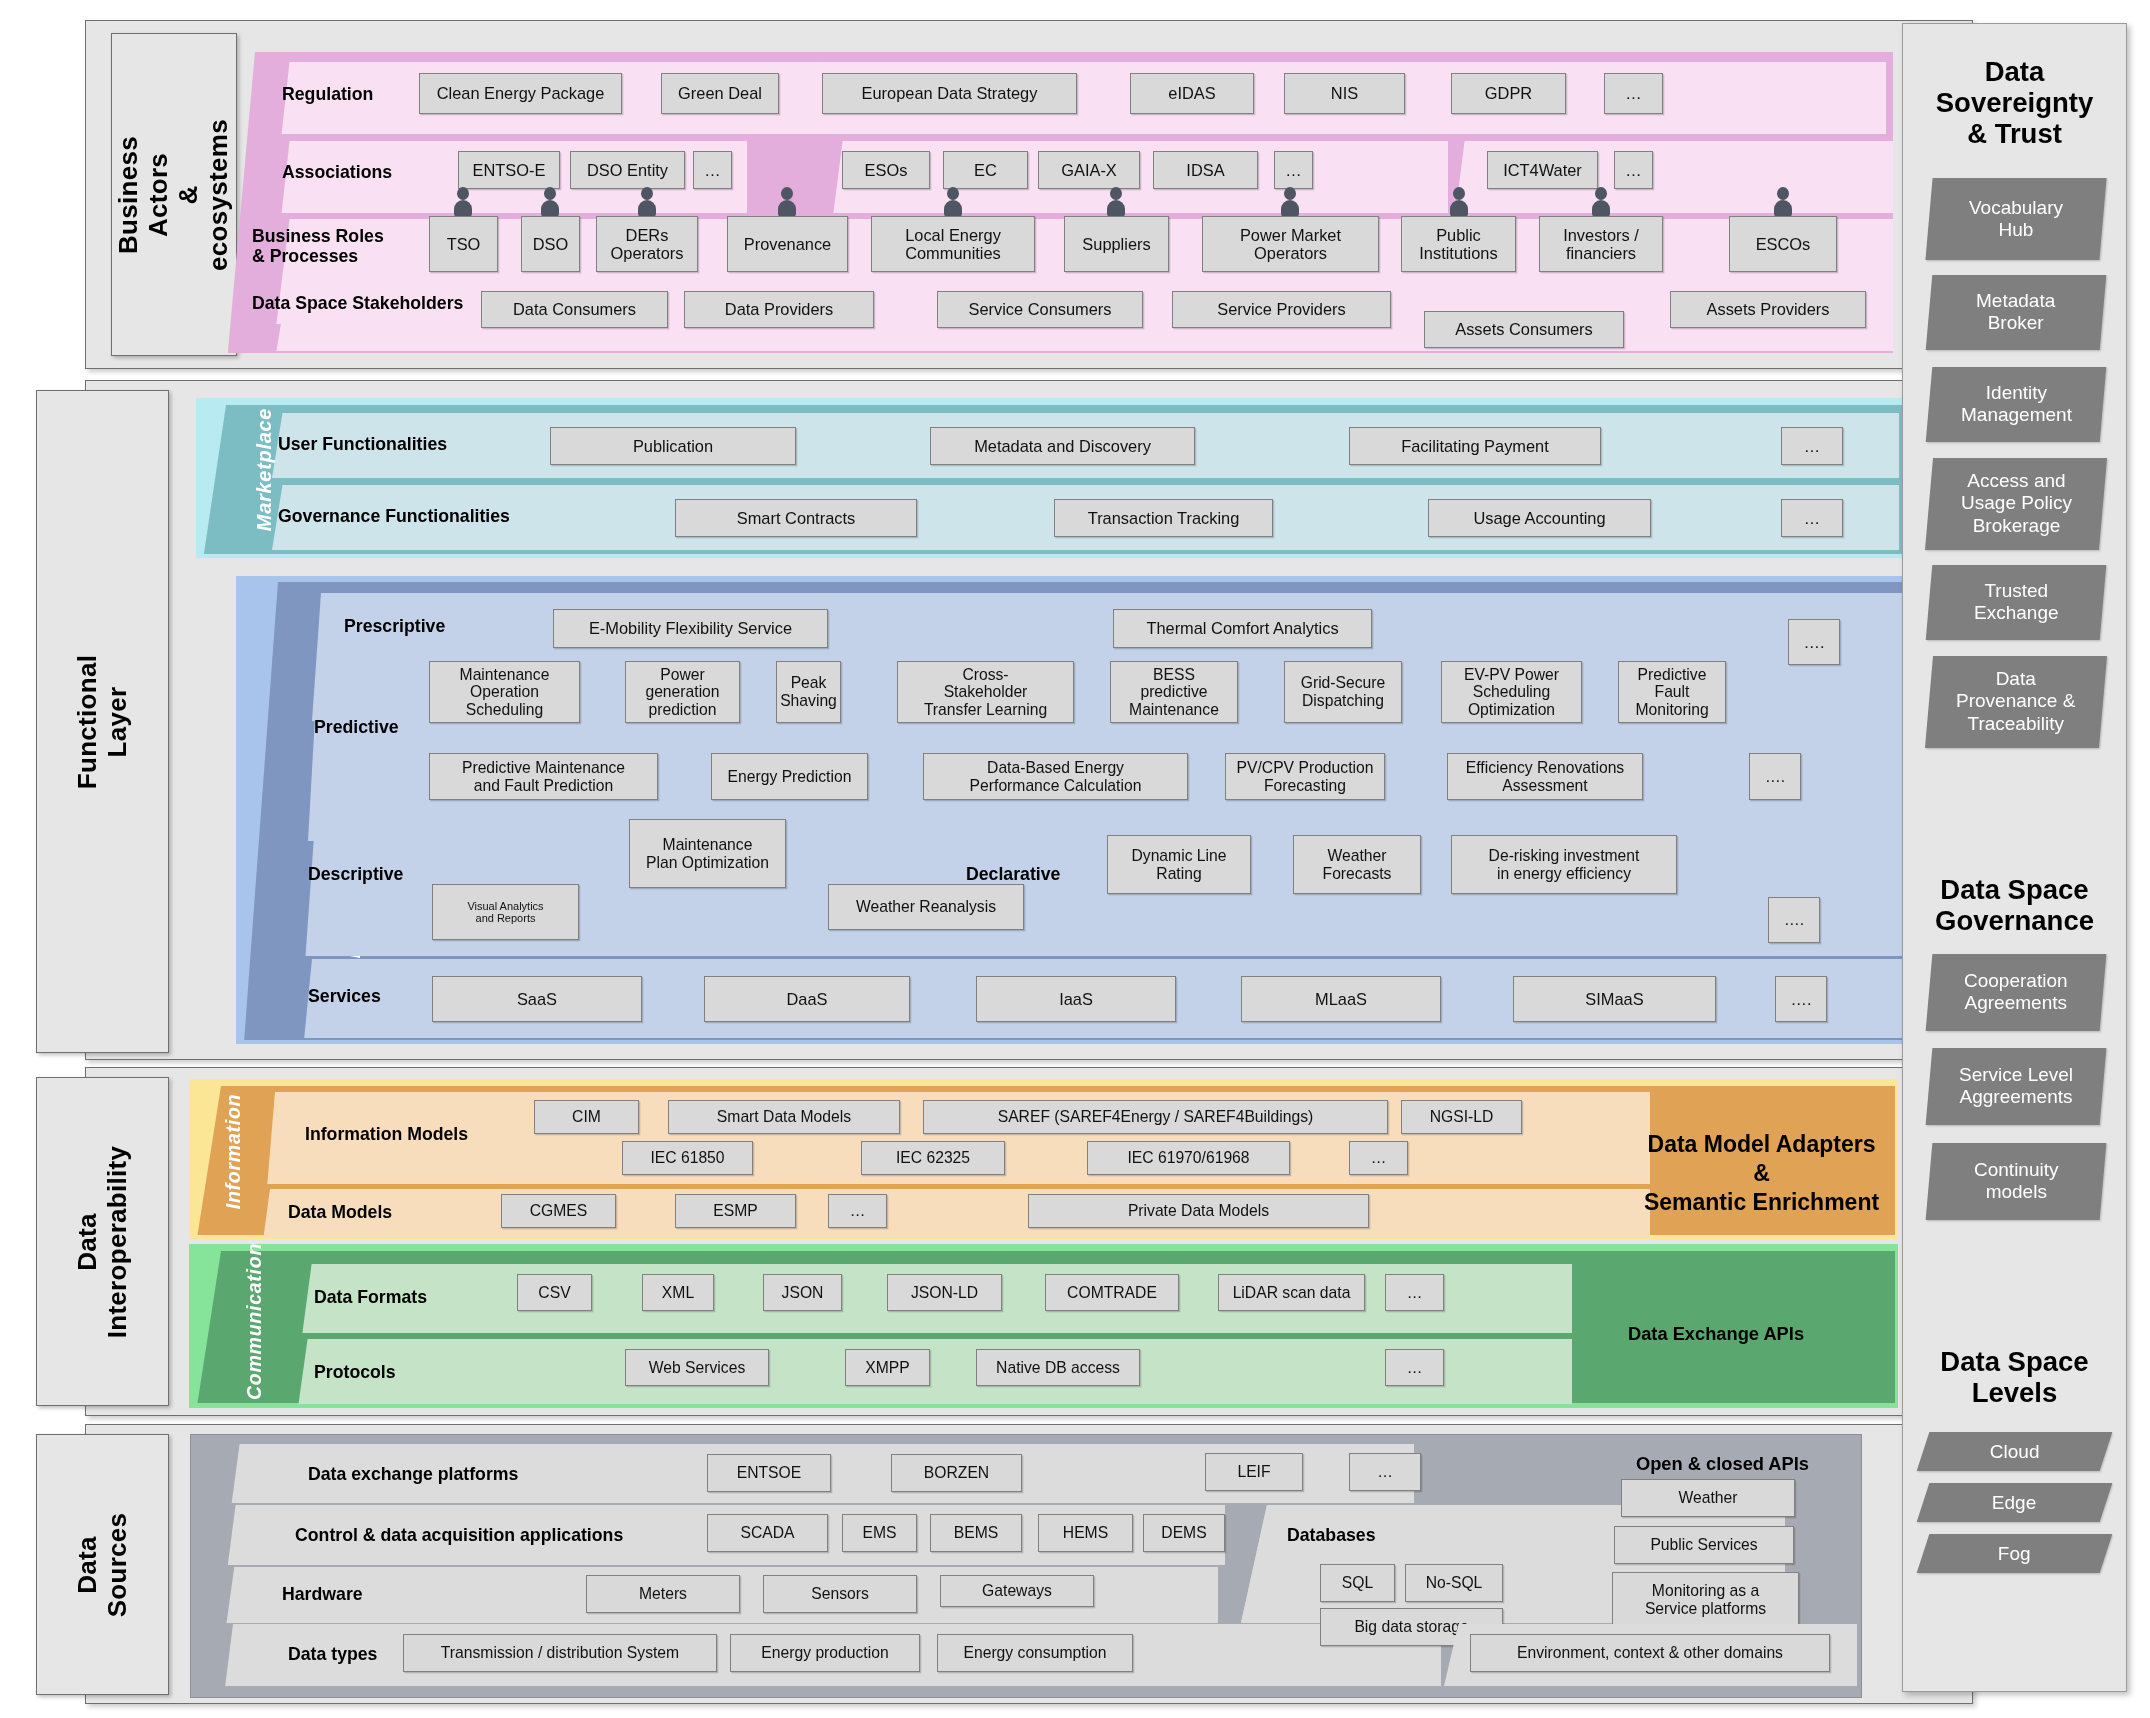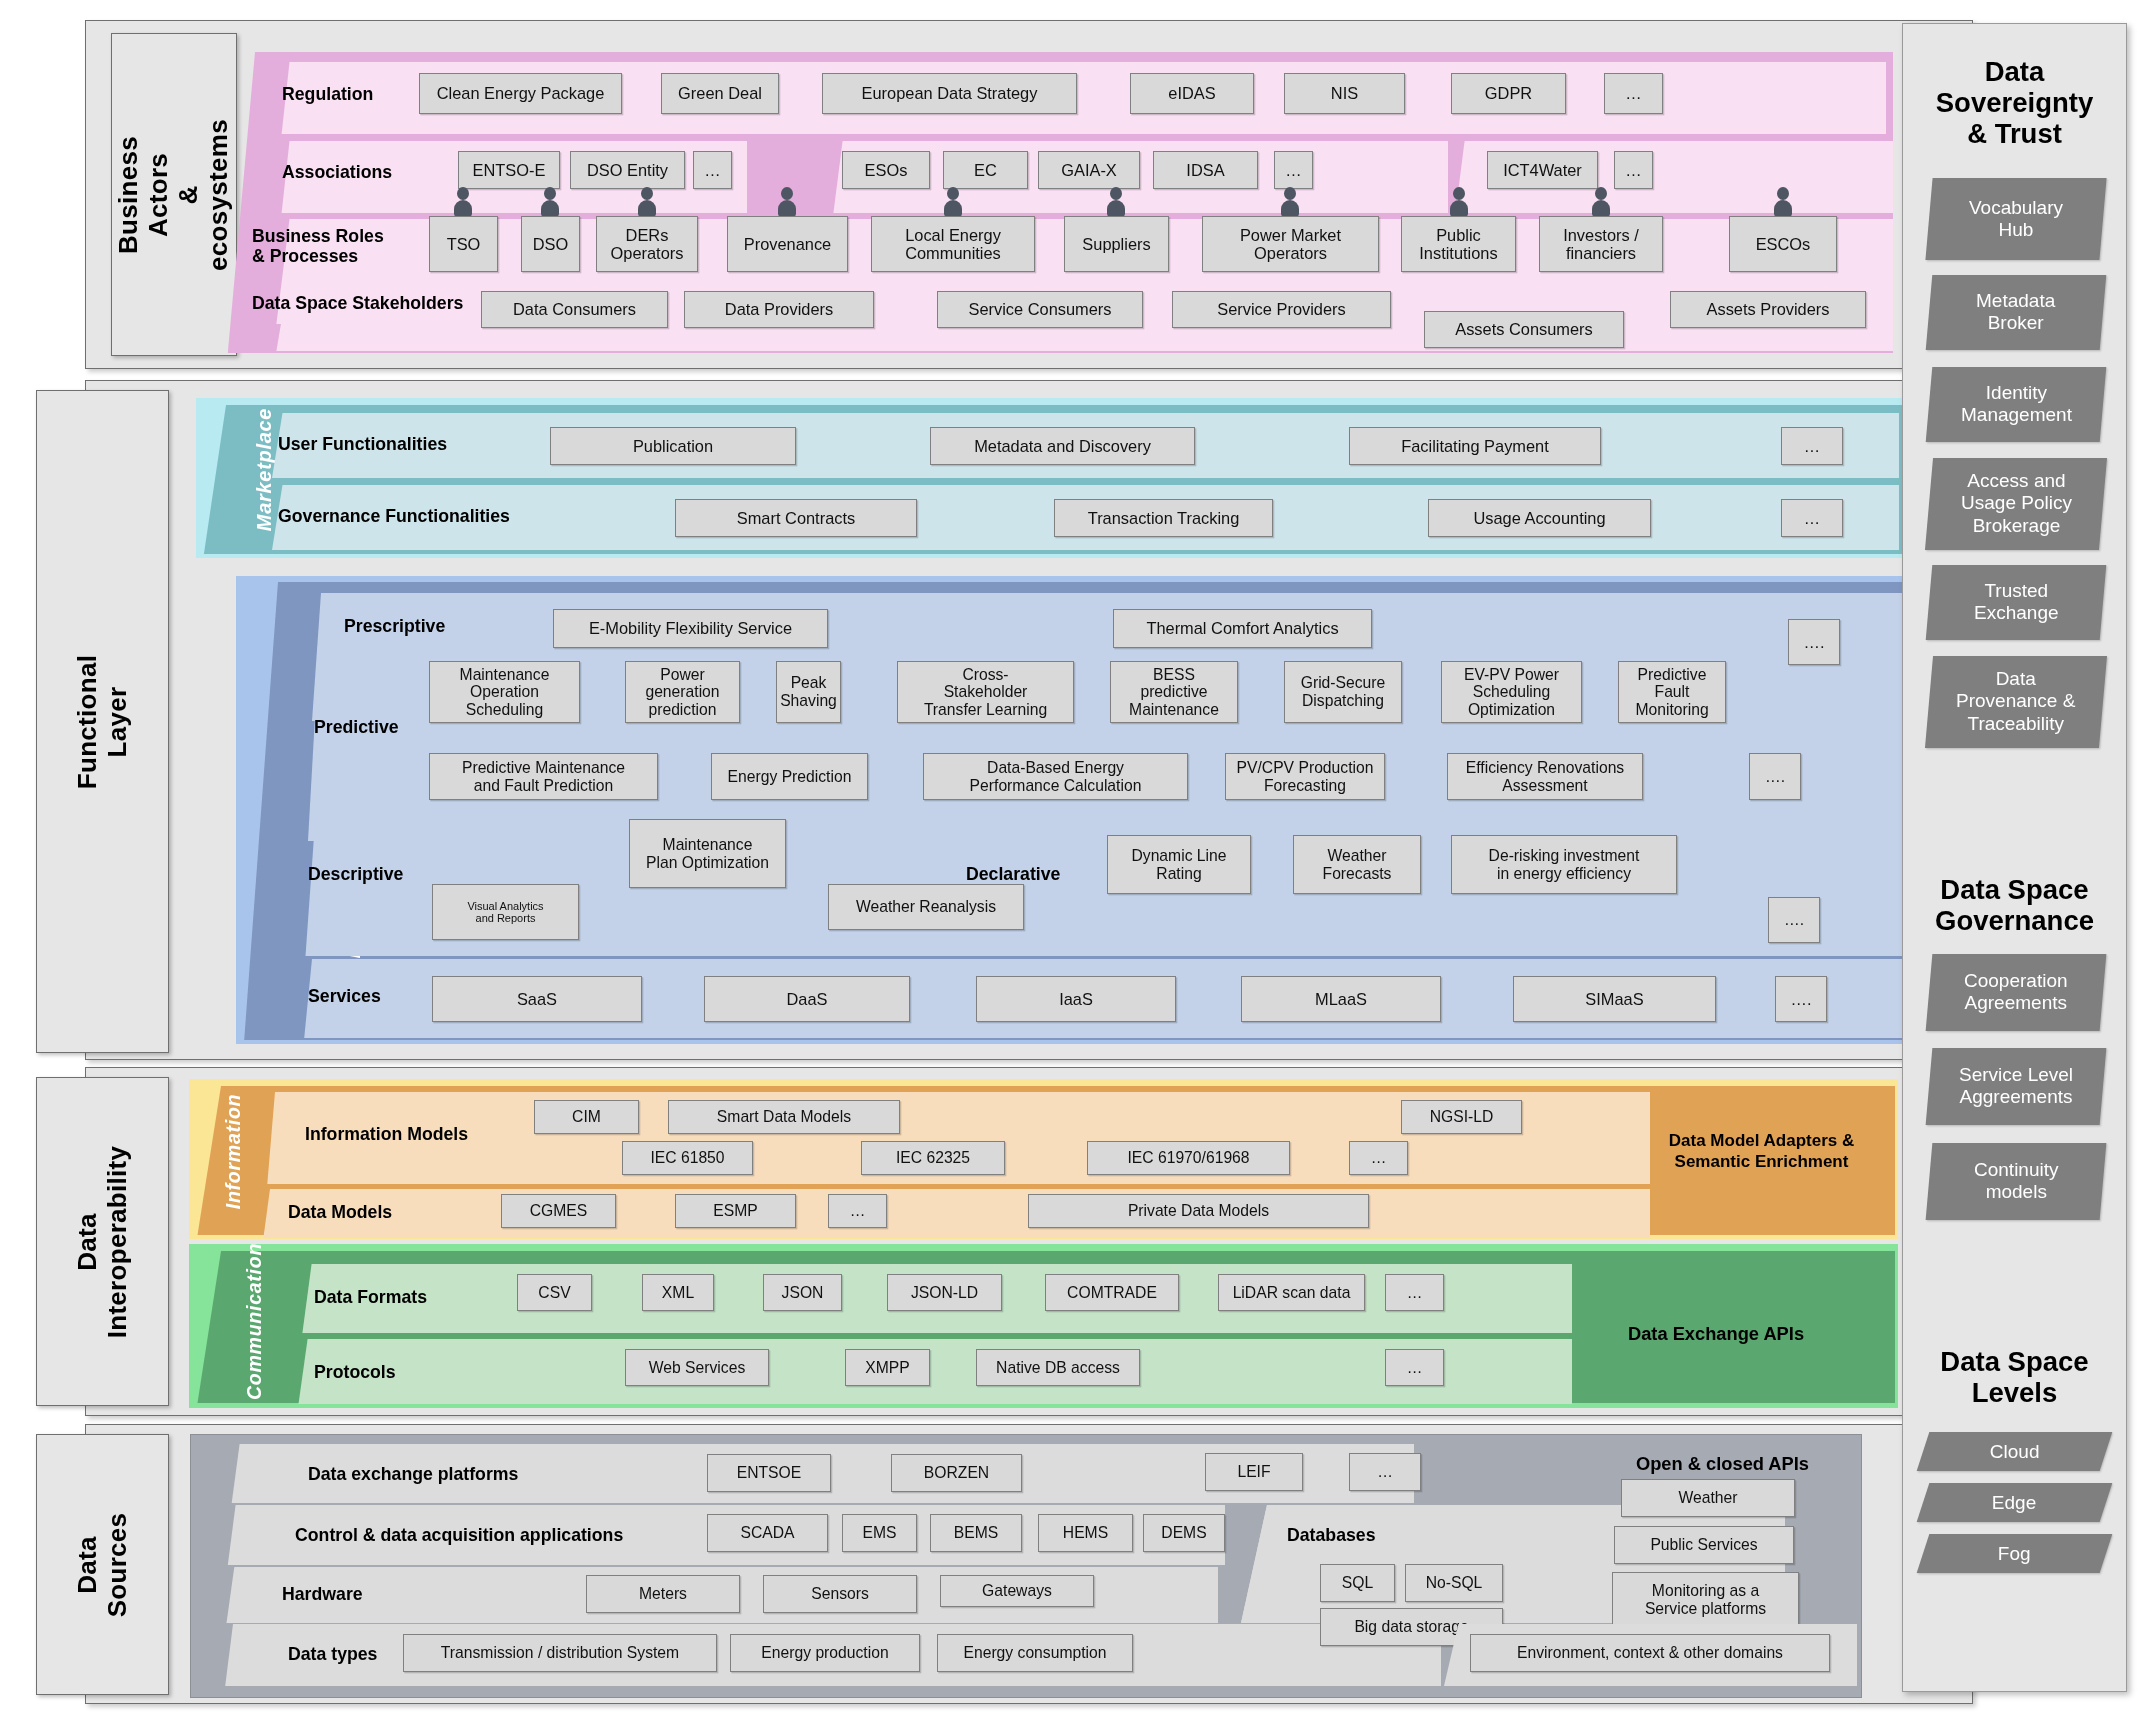--- a/index.html
+++ b/index.html
@@ -246,32 +246,33 @@
       <div class="vtxt">Data
 Interoperability</div>
     </div>
     <div style="position:absolute;left:189px;top:1079px;width:1709px;height:160px;background:#fae694;"></div>
     <div style="position:absolute;left:191px;top:1086px;width:1704px;height:149px;background:#e0a355;clip-path:polygon(30px 0, 100% 0, 100% 100%, 6.5px 100%);border:0;"></div>
     <div class="sideV" style="left:176px;top:1140px;font-size:19.6px;">Information</div>
     <div style="position:absolute;left:249px;top:1092px;width:1401px;height:92px;background:#f8ddbd;clip-path:polygon(26px 0, 100% 0, 100% 100%, 18.3px 100%);border:0;"></div>
     <div class="rowlabel" style="position:absolute;left:305px;top:1124px;">Information Models</div>
     <div class="chip" style="position: absolute; left: 534px; top: 1100px; width: 105px; height: 34px; font-size: 15.7px; white-space: pre-line;">CIM</div>
     <div class="chip" style="position: absolute; left: 668px; top: 1100px; width: 232px; height: 34px; font-size: 15.7px; white-space: pre-line;">Smart Data Models</div>
+    <div class="chip" style="position: absolute; left: 923px; top: 1100px; width: 465px; height: 34px; font-size: 15.7px; white-space: pre-line;">SAREF (SAREF4Energy / SAREF4Buildings)</div>
     <div class="chip" style="position: absolute; left: 1401px; top: 1100px; width: 121px; height: 34px; font-size: 15.7px; white-space: pre-line;">NGSI-LD</div>
     <div class="chip" style="position: absolute; left: 622px; top: 1141px; width: 131px; height: 34px; font-size: 15.7px; white-space: pre-line;">IEC 61850</div>
     <div class="chip" style="position: absolute; left: 861px; top: 1141px; width: 144px; height: 34px; font-size: 15.7px; white-space: pre-line;">IEC 62325</div>
     <div class="chip" style="position: absolute; left: 1087px; top: 1141px; width: 203px; height: 34px; font-size: 15.7px; white-space: pre-line;">IEC 61970/61968</div>
     <div class="chip" style="position: absolute; left: 1349px; top: 1141px; width: 59px; height: 34px; font-size: 15.7px; white-space: pre-line;">…</div>
     <div style="position:absolute;left:249px;top:1189px;width:1401px;height:49px;background:#f8ddbd;clip-path:polygon(21px 0, 100% 0, 100% 100%, 14.4px 100%);border:0;"></div>
     <div class="rowlabel" style="position:absolute;left:288px;top:1202px;">Data Models</div>
     <div class="chip" style="position: absolute; left: 501px; top: 1194px; width: 115px; height: 34px; font-size: 15.7px; white-space: pre-line;">CGMES</div>
     <div class="chip" style="position: absolute; left: 675px; top: 1194px; width: 121px; height: 34px; font-size: 15.7px; white-space: pre-line;">ESMP</div>
     <div class="chip" style="position: absolute; left: 828px; top: 1194px; width: 59px; height: 34px; font-size: 15.7px; white-space: pre-line;">…</div>
     <div class="chip" style="position: absolute; left: 1028px; top: 1194px; width: 341px; height: 34px; font-size: 15.7px; white-space: pre-line;">Private Data Models</div>
-    <div style="position:absolute;left:1637px;top:1130px;width:249px;text-align:center;font-weight:bold;font-size:17px;line-height:1.25;white-space:pre-line;color:#000;">Data Model Adapters &amp;
+    <div style="position:absolute;left:1637px;top:1130px;width:249px;text-align:center;font-weight:bold;font-size:23px;line-height:1.25;white-space:pre-line;color:#000;">Data Model Adapters &amp;
 Semantic Enrichment</div>
     <div style="position:absolute;left:189px;top:1244px;width:1709px;height:164px;background:#86e39a;"></div>
     <div style="position:absolute;left:191px;top:1251px;width:1704px;height:152px;background:#5aa86f;clip-path:polygon(30px 0, 100% 0, 100% 100%, 6.5px 100%);border:0;"></div>
     <div class="sideV" style="left:176px;top:1310px;font-size:19.6px;">Communication</div>
     <div style="position:absolute;left:288px;top:1264px;width:1284px;height:69px;background:#c4e3c7;clip-path:polygon(23.6px 0, 100% 0, 100% 100%, 14.4px 100%);border:0;"></div>
     <div class="rowlabel" style="position:absolute;left:314px;top:1287px;">Data Formats</div>
     <div class="chip" style="position: absolute; left: 517px; top: 1274px; width: 75px; height: 37px; font-size: 15.7px; white-space: pre-line;">CSV</div>
     <div class="chip" style="position: absolute; left: 642px; top: 1274px; width: 72px; height: 37px; font-size: 15.7px; white-space: pre-line;">XML</div>
     <div class="chip" style="position: absolute; left: 763px; top: 1274px; width: 79px; height: 37px; font-size: 15.7px; white-space: pre-line;">JSON</div>
     <div class="chip" style="position: absolute; left: 887px; top: 1274px; width: 115px; height: 37px; font-size: 15.7px; white-space: pre-line;">JSON-LD</div>

